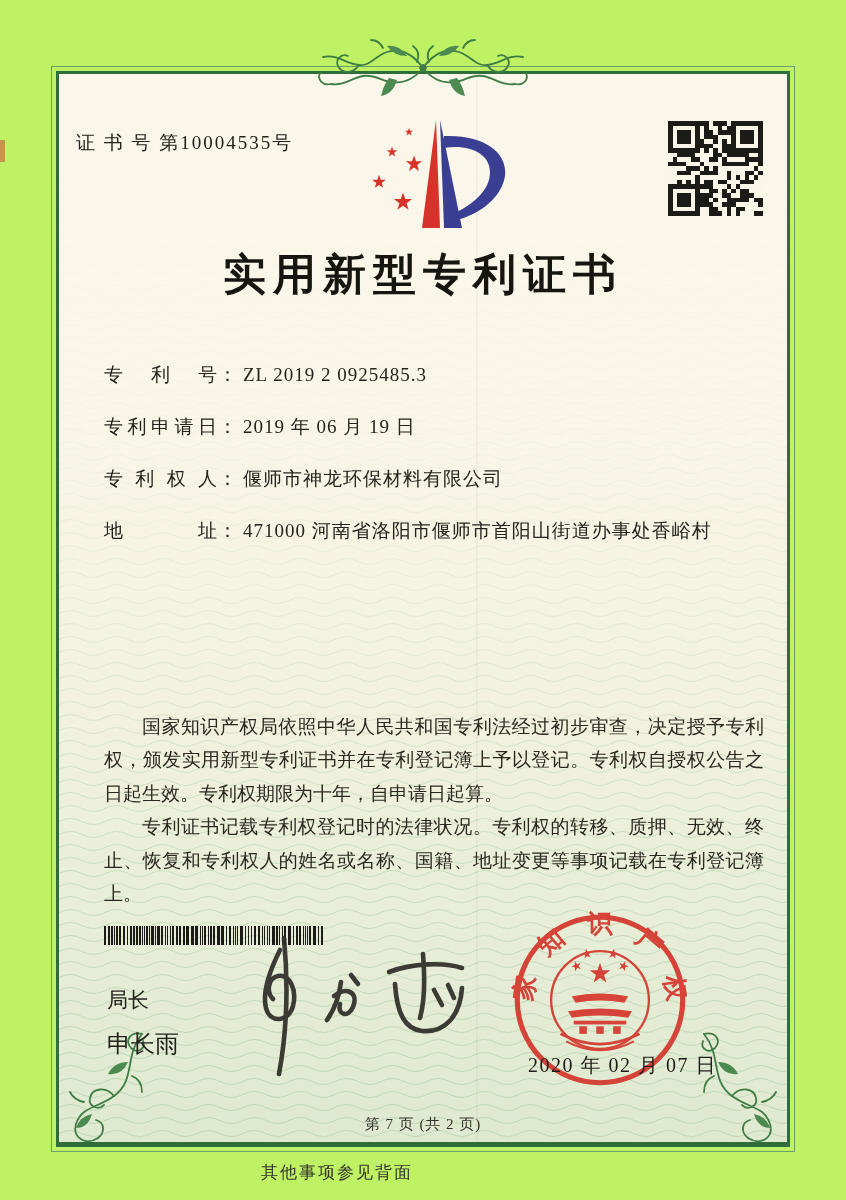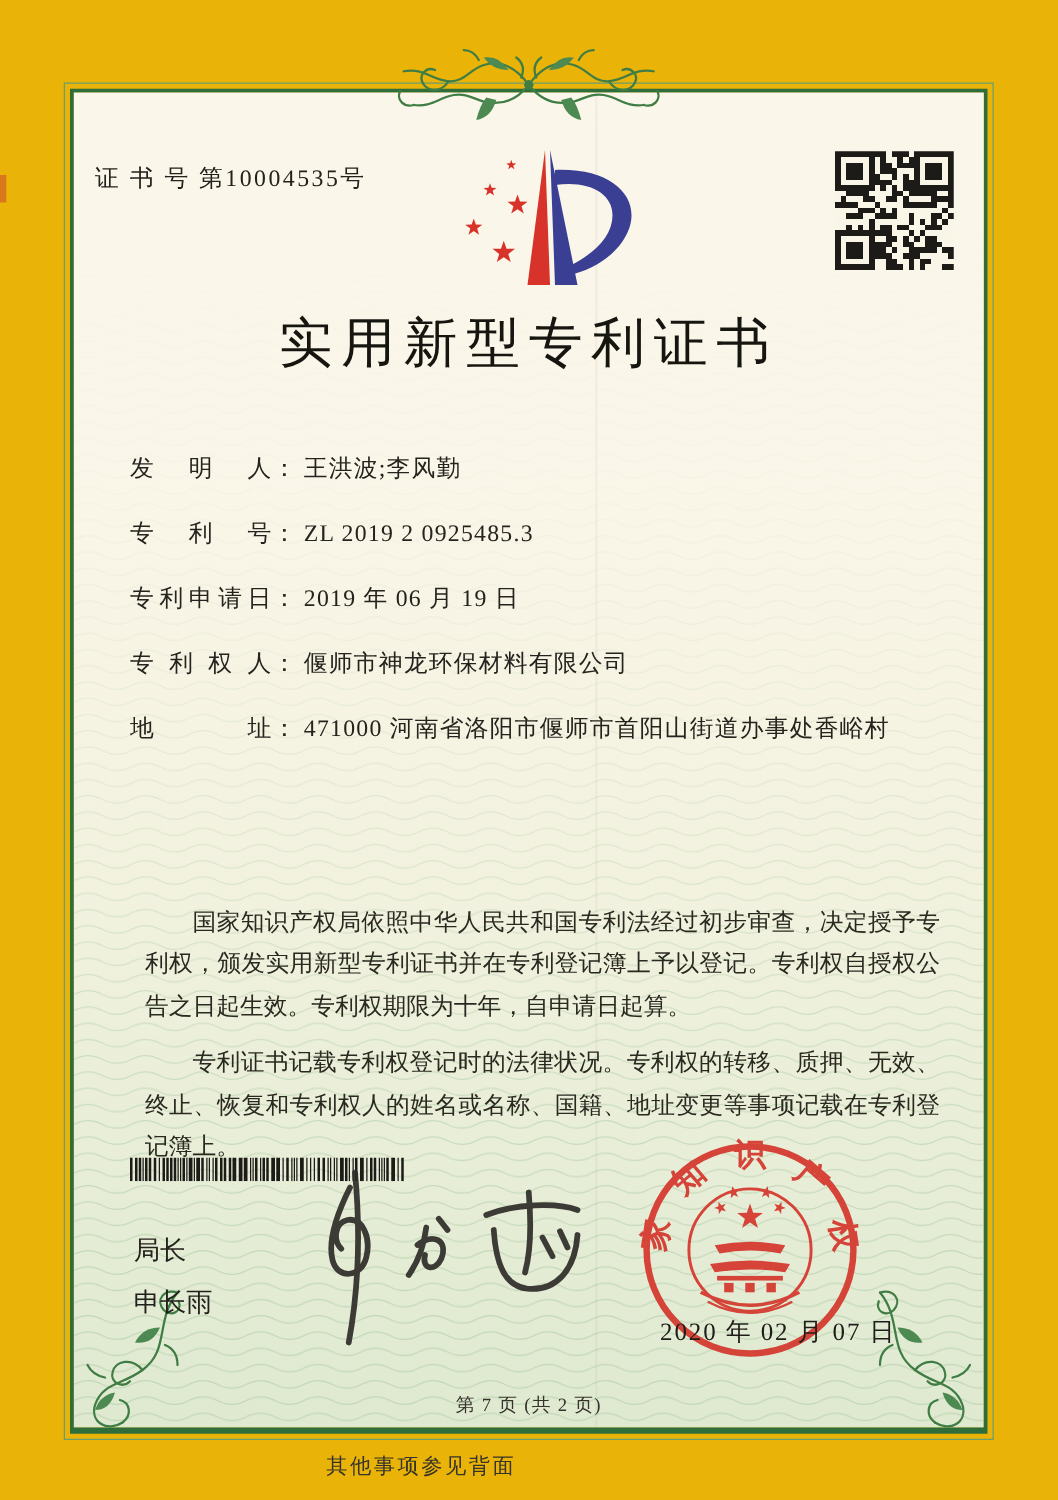--- a/index.html
+++ b/index.html
@@ -4,21 +4,21 @@
 <style>
   html,body{margin:0;padding:0;}
   body{
     width:846px;height:1200px;
     background:#efeadb;
     font-family:"Liberation Serif","DejaVu Serif",serif;
     position:relative;
   }
   .page{
     position:absolute;left:0;top:0;width:846px;height:1200px;
-    background:#eab308;
+    background:#bef264;
     overflow:hidden;
   }
   
   .frame-outer{
     position:absolute;left:51px;top:66px;right:51px;bottom:48px;
     border:1.5px solid #6a9e6e;
   }
   .frame-inner{
     position:absolute;inset:4px;
     border:3px solid #2f6e3a;
@@ -47,42 +47,42 @@
   
   .content{position:absolute;inset:0;z-index:5;}
   .cert-number{
     position:absolute;left:76px;top:130px;
     font-size:19px;letter-spacing:2px;color:#23211c;
   }
   .logo{position:absolute;left:352px;top:116px;width:168px;height:118px;}
   .qr{position:absolute;left:668px;top:121px;width:95px;height:95px;}
   .title{
     position:absolute;left:0;top:246px;width:846px;
-    text-align:center;font-size:43px;font-weight:normal;
+    text-align:center;font-size:43px;font-weight:bold;
     letter-spacing:7px;color:#17150f;
   }
   .fields{position:absolute;left:104px;top:362px;width:660px;font-size:19px;color:#25231d;}
   .frow{height:52px;white-space:nowrap;}
   .flabel{
     display:inline-block;width:113px;
     text-align:justify;text-align-last:justify;
     vertical-align:top;
   }
   .fcolon{display:inline-block;margin:0 6px 0 1px;}
   .fvalue{letter-spacing:1px;}
   .grant-no{margin-left:58px;}
   .paras{
     position:absolute;left:104px;top:710px;width:660px;
     font-size:19px;line-height:1.76;color:#2a281f;
     text-align:justify;
   }
-  .paras p{margin:12px;text-indent:2em;}
+  .paras p{margin:0;text-indent:2em;}
   .barcode{position:absolute;left:104px;top:926px;width:222px;height:19px;}
   .director-title{position:absolute;left:107px;top:986px;font-size:21px;color:#23211c;font-family:"Liberation Sans","DejaVu Sans",sans-serif;}
-  .director-name{position:absolute;left:107px;top:1028px;font-size:21px;color:#23211c;font-family:Liberation Serif, serif;}
+  .director-name{position:absolute;left:107px;top:1028px;font-size:24px;color:#23211c;font-family:Liberation Serif, serif;}
   .signature{position:absolute;left:222px;top:928px;width:255px;height:155px;}
   .seal{position:absolute;left:506px;top:906px;width:188px;height:188px;opacity:.93;}
   .seal-date{
     position:absolute;left:528px;top:1052px;
     font-size:20px;letter-spacing:1.5px;color:#1e1c18;
   }
   .page-info{
     position:absolute;left:0;top:1115px;width:846px;text-align:center;
     font-size:15px;color:#34322a;letter-spacing:1px;
   }
@@ -424,23 +424,20 @@
           <rect x="15" y="20" width="1" height="1"></rect>
           <rect x="19" y="20" width="1" height="1"></rect>
           <rect x="20" y="20" width="1" height="1"></rect>
         </g>
     </svg>
 
     <div class="title">实用新型专利证书</div>
 
     <div class="fields">
       <div class="frow">
-        <span class="flabel">发明人</span><span class="fcolon">：</span><span class="fvalue">王洪波;李风勤</span>
-      </div>
-      <div class="frow">
         <span class="flabel">专利号</span><span class="fcolon">：</span><span class="fvalue">ZL 2019 2 0925485.3</span>
       </div>
       <div class="frow">
         <span class="flabel">专利申请日</span><span class="fcolon">：</span><span class="fvalue">2019 年 06 月 19 日</span>
       </div>
       <div class="frow">
         <span class="flabel">专利权人</span><span class="fcolon">：</span><span class="fvalue">偃师市神龙环保材料有限公司</span>
       </div>
       <div class="frow">
         <span class="flabel">地址</span><span class="fcolon">：</span><span class="fvalue">471000 河南省洛阳市偃师市首阳山街道办事处香峪村</span>

